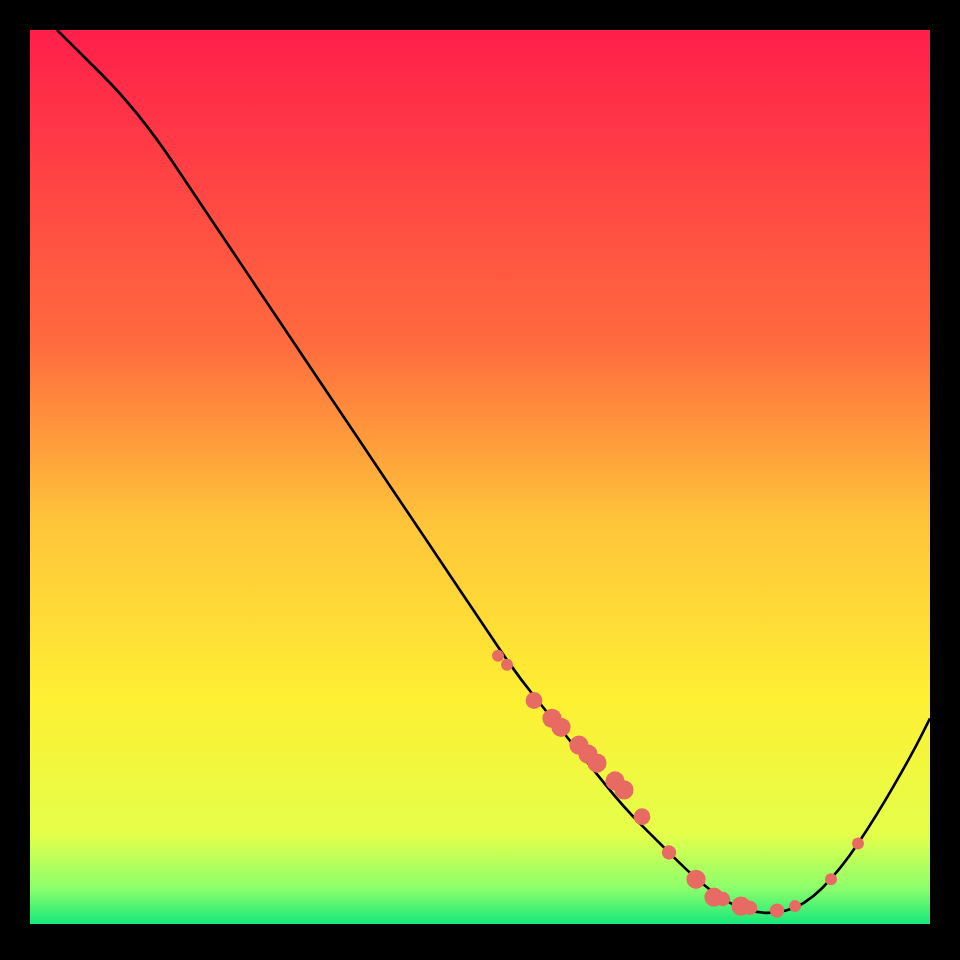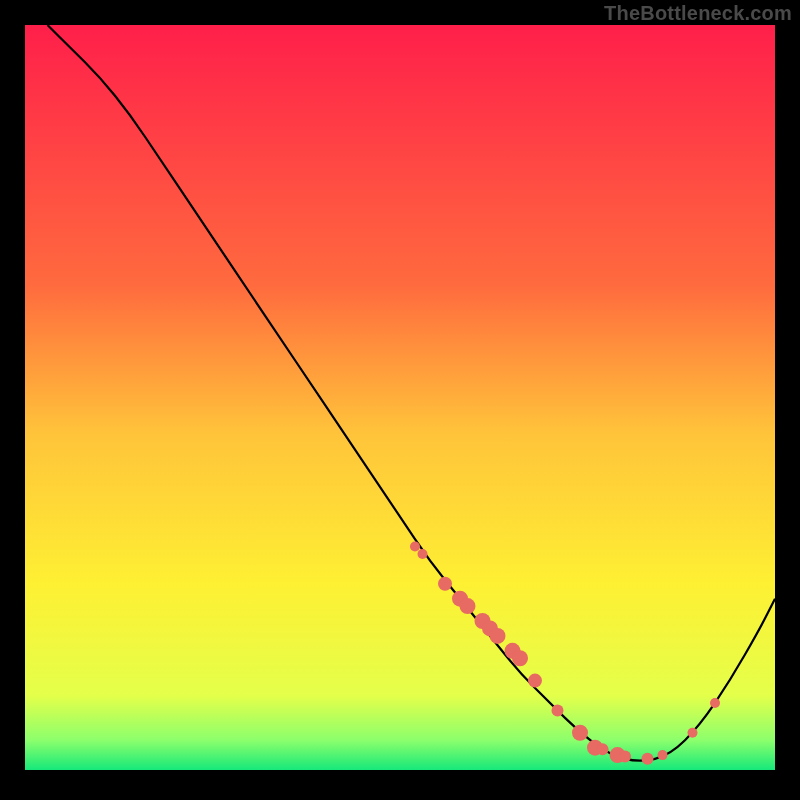--- a/index.html
+++ b/index.html
@@ -26,21 +26,20 @@
     letter-spacing: 0.2px;
   }
   svg {
     display: block;
   }
 </style>
 </head>
 <body>
 
 <div class="chart-container">
-  <div class="watermark">TheBottleneck.com</div>
   <svg id="chart-svg" width="800" height="800">
     <defs>
       <linearGradient id="bg-grad" x1="0" y1="0" x2="0" y2="1">
           <stop offset="0%" stop-color="#ff1f4a"></stop>
           <stop offset="35%" stop-color="#ff6b3e"></stop>
           <stop offset="55%" stop-color="#ffc43a"></stop>
           <stop offset="75%" stop-color="#fef033"></stop>
           <stop offset="90%" stop-color="#e4ff4a"></stop>
           <stop offset="96%" stop-color="#8cff6c"></stop>
           <stop offset="100%" stop-color="#16e87a"></stop>

